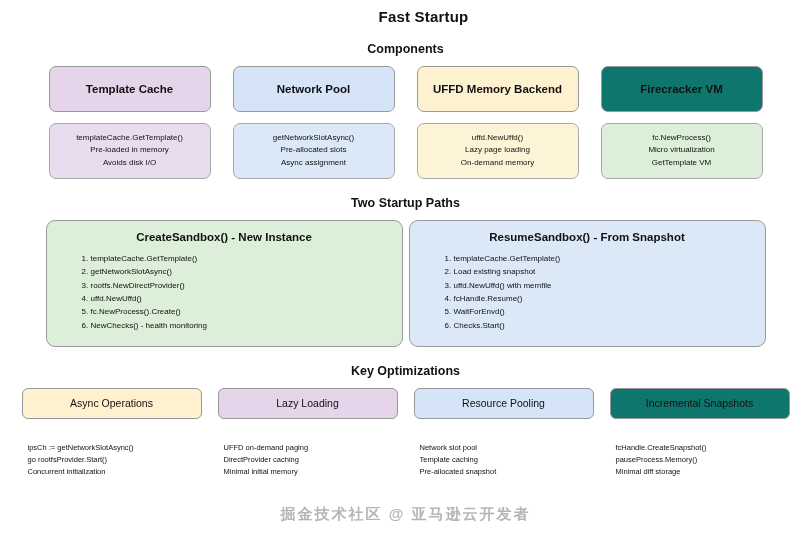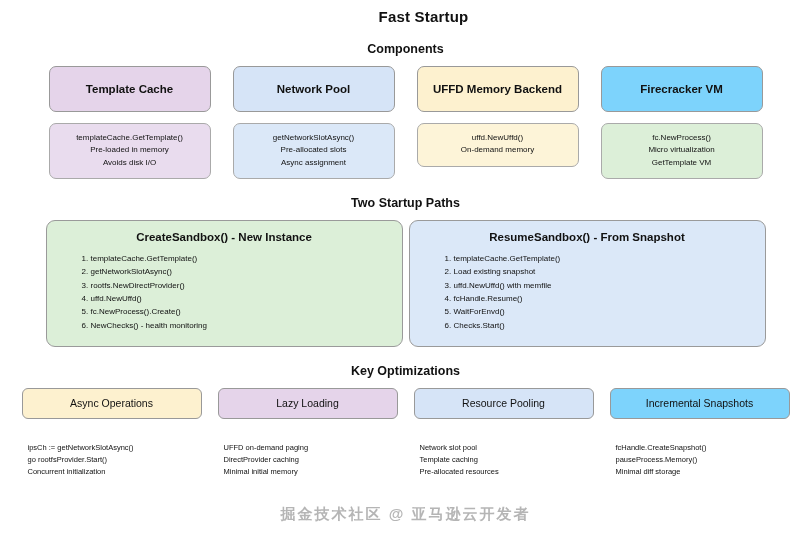--- a/index.html
+++ b/index.html
@@ -115,21 +115,21 @@
     line-height: 1.62;
     padding-left: 6px;
   }
   
   .c-purple-head { background: #e5d4ea; }
   .c-purple-body { background: #e9dcee; }
   .c-blue-head   { background: #d6e4f7; }
   .c-blue-body   { background: #dbe8f8; }
   .c-yellow-head { background: #fdf1cf; }
   .c-yellow-body { background: #fdf4d8; }
-  .c-green-head  { background: #7dd3fc; }
+  .c-green-head  { background: #0f766e; }
   .c-green-body  { background: #dcefd8; }
 
   .watermark {
     position: absolute;
     left: 0;
     right: 0;
     top: 505px;
     text-align: center;
     font-size: 15px;
     font-weight: bold;
@@ -162,20 +162,21 @@
       <div>getNetworkSlotAsync()</div>
       <div>Pre-allocated slots</div>
       <div>Async assignment</div>
     </div>
   </div>
 
   <div class="comp-col">
     <div class="comp-head c-yellow-head">UFFD Memory Backend</div>
     <div class="comp-body c-yellow-body">
       <div>uffd.NewUffd()</div>
+      <div>Lazy page loading</div>
       <div>On-demand memory</div>
     </div>
   </div>
 
   <div class="comp-col">
     <div class="comp-head c-green-head">Firecracker VM</div>
     <div class="comp-body c-green-body">
       <div>fc.NewProcess()</div>
       <div>Micro virtualization</div>
       <div>GetTemplate VM</div>
@@ -234,21 +235,21 @@
       <div>DirectProvider caching</div>
       <div>Minimal initial memory</div>
     </div>
   </div>
 
   <div class="opt-col">
     <div class="opt-head c-blue-head">Resource Pooling</div>
     <div class="opt-body">
       <div>Network slot pool</div>
       <div>Template caching</div>
-      <div>Pre-allocated resources</div>
+      <div>Pre-allocated snapshot</div>
     </div>
   </div>
 
   <div class="opt-col">
     <div class="opt-head c-green-head">Incremental Snapshots</div>
     <div class="opt-body">
       <div>fcHandle.CreateSnapshot()</div>
       <div>pauseProcess.Memory()</div>
       <div>Minimal diff storage</div>
     </div>

